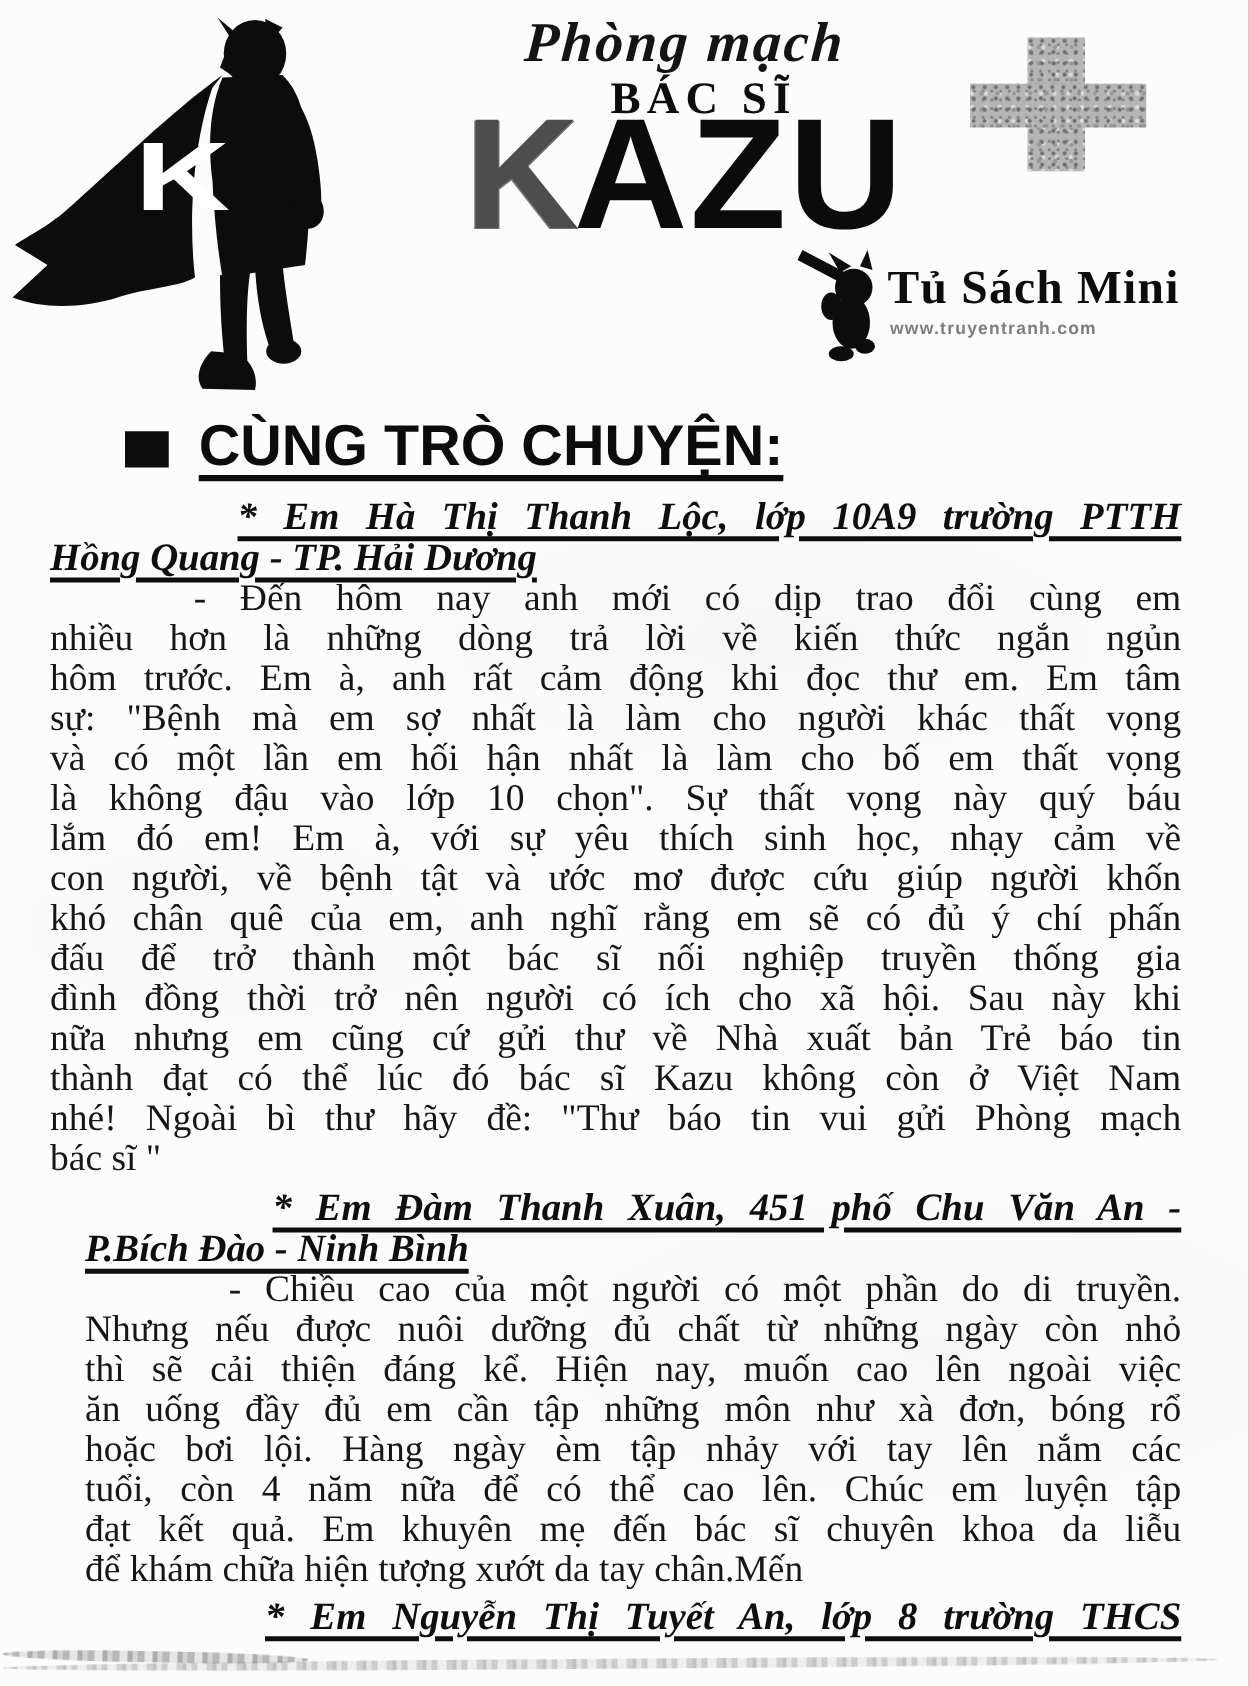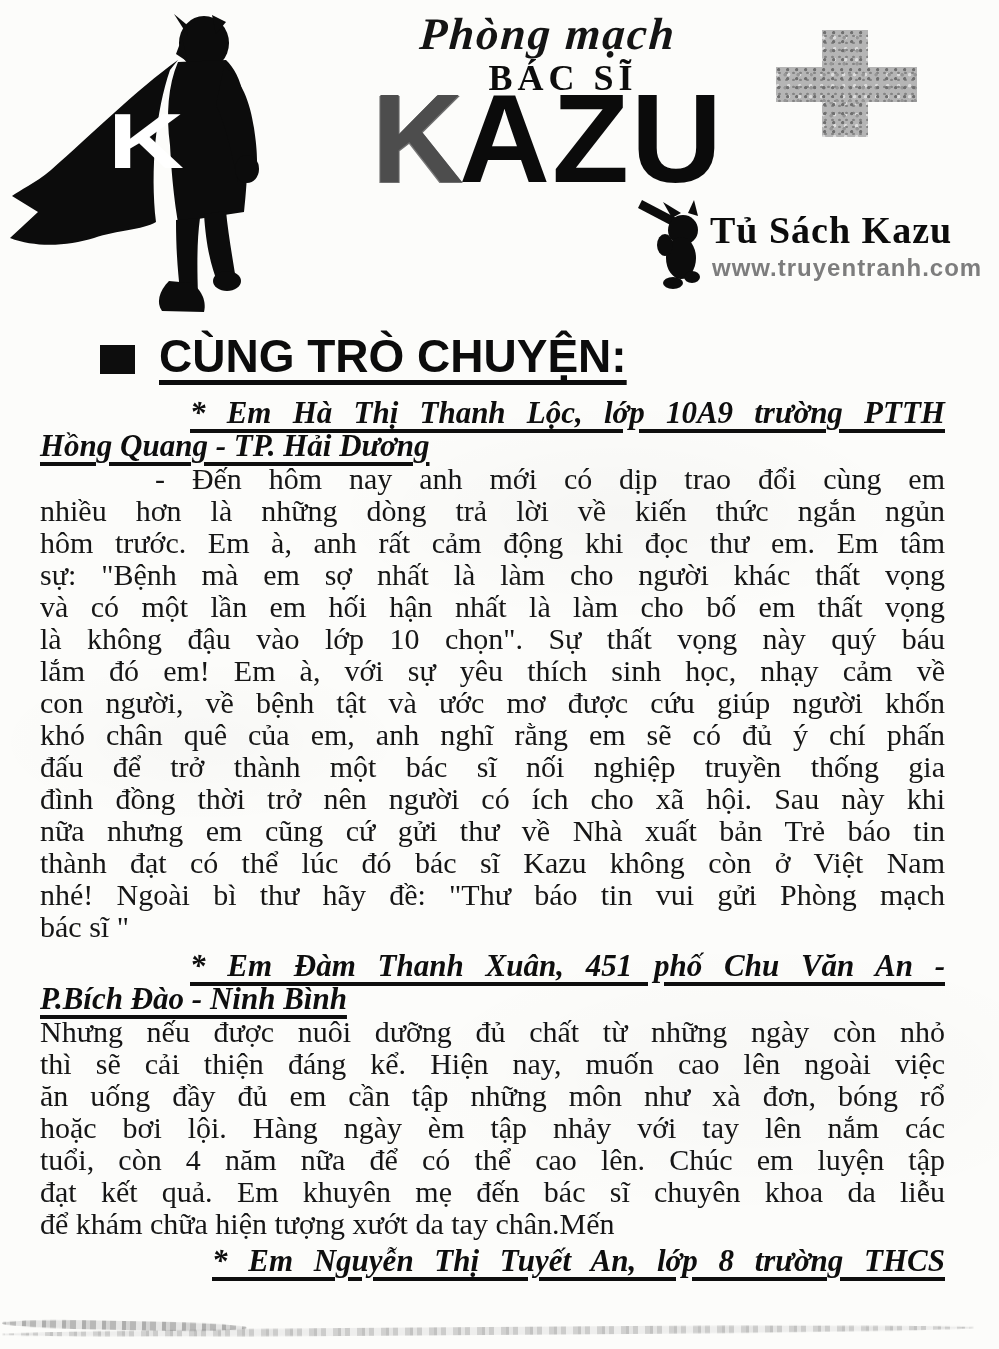--- a/index.html
+++ b/index.html
@@ -47,21 +47,21 @@
   .cross .ch{left:0; top:37px; width:141px; height:35px;}
   .mascot{position:absolute; left:636px; top:194px; width:76px; height:96px;}
   .imprint{
     position:absolute; left:710px; top:208px; width:250px;
     font-family:"Liberation Serif", serif; font-weight:bold;
     font-size:38px; letter-spacing:1px; color:#0c0c0c; white-space:nowrap;
   }
   .website{
     position:absolute; left:712px; top:254px;
     font-family:"Liberation Sans", sans-serif; font-weight:bold;
-    font-size:24px; letter-spacing:1px; color:#7d7d7d; white-space:nowrap;
+    font-size:14px; letter-spacing:1px; color:#7d7d7d; white-space:nowrap;
   }
   
   .heading-row{
     margin:4px 0 14px 100px; display:flex; align-items:center; gap:24px; height:52px;
   }
   .sq{width:35px; height:29px; background:#0d0d0d; flex:0 0 auto; margin-top:6px;}
   .heading{
     margin:0; font-family:"Liberation Sans", sans-serif; font-weight:bold;
     font-size:46px; line-height:50px; letter-spacing:0px; color:#0c0c0c;
     text-decoration:underline; text-decoration-thickness:5px; text-underline-offset:8px;
@@ -73,21 +73,21 @@
   .hl{
     font-weight:bold; font-style:italic; font-size:31px; line-height:33px;
     color:#0e0e0e;
     text-decoration:underline; text-decoration-thickness:4px; text-underline-offset:6px;
   }
   .bl{font-size:30px; line-height:32px; color:#161616;}
   .just{text-align:justify; text-align-last:justify;}
   .left{text-align:center; text-align-last:left;}
   .ind-h{padding-left:150px;}
   .ind-b{padding-left:115px;}
-  .letter:nth-of-type(2){margin-top:6px;}
+  .letter:nth-of-type(2){margin-top:6px;margin-left:28px;}
   .letter:nth-of-type(3){margin-top:4px;}
   .letter:nth-of-type(3) .ind-h{padding-left:172px;}
   
   .noise{position:absolute; pointer-events:none;}
   .noise1{
     left:2px; top:1327px; width:972px; height:8px; opacity:.5;
     transform:rotate(-0.4deg); border-radius:50%/60%;
     filter:blur(.6px);
     background:repeating-linear-gradient(90deg,#8a8a8a 0 3px,#cfcfcf 3px 7px,#9e9e9e 7px 12px,#e2e2e2 12px 19px,#a8a8a8 19px 24px);
   }
@@ -150,21 +150,21 @@
           <path d="M36,24 L27,8 L45,19 Z"></path>
           <path d="M52,19 L58,6 L62,22 Z"></path>
           <ellipse cx="45" cy="64" rx="15" ry="21"></ellipse>
           <ellipse cx="29" cy="51" rx="8" ry="11"></ellipse>
           <ellipse cx="37" cy="89" rx="10" ry="6"></ellipse>
           <ellipse cx="56" cy="83" rx="8" ry="6"></ellipse>
         </g>
       </svg>
     </div>
 
-    <div class="imprint">Tủ Sách Kazu</div>
+    <div class="imprint">Tủ Sách Mini</div>
     <div class="website">www.truyentranh.com</div>
   </header>
 
   <div class="heading-row">
     <span class="sq"></span>
     <h1 class="heading">CÙNG TRÒ CHUYỆN:</h1>
   </div>
 
   <main id="letters">
       <article class="letter">
@@ -189,20 +189,21 @@
           <div class="bl just">nhé! Ngoài bì thư hãy đề: "Thư báo tin vui  gửi Phòng mạch</div>
           <div class="bl left">bác sĩ "</div>
         </div>
       </article>
       <article class="letter">
         <div class="lhdr">
           <div class="hl ind-h just">* Em Đàm Thanh Xuân, 451 phố Chu Văn An -</div>
           <div class="hl left">P.Bích Đào - Ninh Bình</div>
         </div>
         <div class="lbody">
+          <div class="bl ind-b just">- Chiều cao của một người có một phần do di truyền.</div>
           <div class="bl just">Nhưng nếu được nuôi dưỡng đủ chất từ những ngày còn nhỏ</div>
           <div class="bl just">thì sẽ cải thiện đáng kể. Hiện nay, muốn cao lên ngoài việc</div>
           <div class="bl just">ăn uống đầy đủ em cần tập những môn như xà đơn, bóng rổ</div>
           <div class="bl just">hoặc bơi lội. Hàng ngày èm tập nhảy với tay lên nắm các</div>
           <div class="bl just">tuổi, còn 4 năm nữa để có thể cao lên. Chúc em luyện tập</div>
           <div class="bl just">đạt kết quả. Em khuyên mẹ đến bác sĩ chuyên khoa da liễu</div>
           <div class="bl left">để khám chữa hiện tượng xướt da tay chân.Mến</div>
         </div>
       </article>
       <article class="letter">

